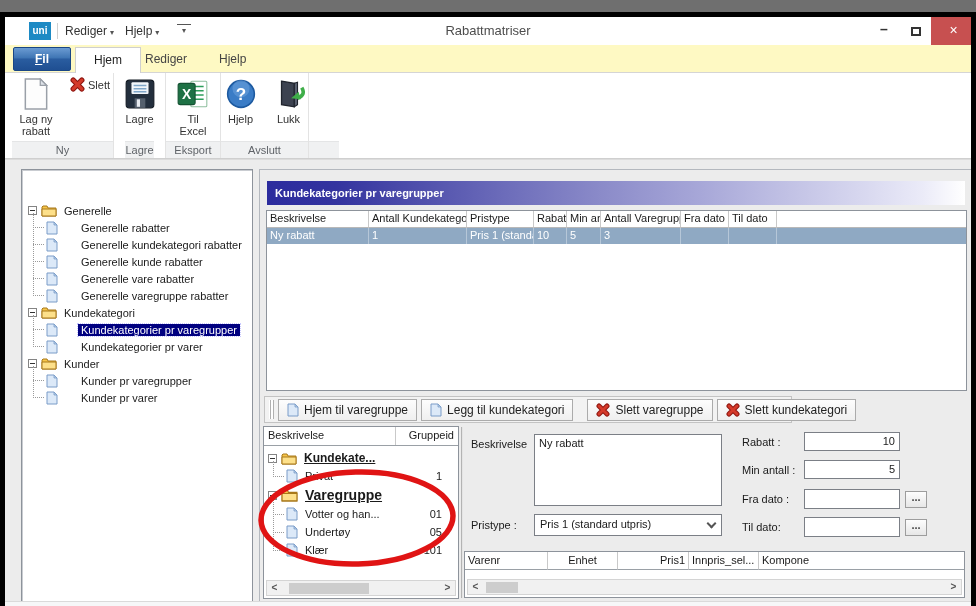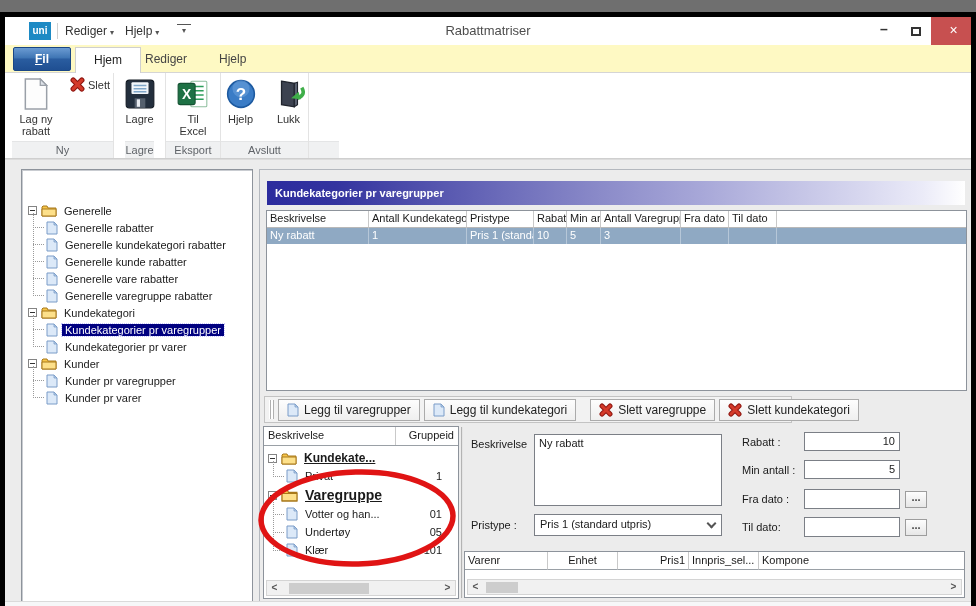--- a/index.html
+++ b/index.html
@@ -67,21 +67,21 @@
   .expander { width:9px; height:9px; border:1px solid #848484; background:#fff; position:relative;
     flex:0 0 9px; }
   .expander::after { content:""; position:absolute; left:1px; right:1px; top:3px; height:1px; background:#333; }
   .tlabel { padding:0 3px; }
   .tlabel.sel { background:#000080; color:#fff; outline:1px dotted #c8c8ff; }
   .tchildren { position:relative; }
   .tchildren::before { content:""; position:absolute; top:-6px; bottom:8px; border-left:1px dotted #9a9a9a; }
   .nav .trow.group { padding-left:6px; gap:4px; }
   .nav .tchildren { margin-left:0; }
   .nav .tchildren::before { left:11px; }
-  .nav .trow.leaf { padding-left:24px; gap:4px; }
+  .nav .trow.leaf { padding-left:24px; gap:20px; }
   .nav .trow.leaf::before { content:""; position:absolute; left:11px; top:8px; width:11px;
     border-top:1px dotted #9a9a9a; }
 
   
   .rightbox { position:absolute; left:254px; top:9px; width:714px; height:444px;
     border:1px solid #b4b8be; box-shadow:inset -1px -1px 0 #fbfbfb; }
   .hdrbar { position:absolute; left:262px; top:21px; width:698px; height:24px;
     background:linear-gradient(90deg,#2c2c9e 0%,#34349f 10%,#5050ac 22%,#6c6cba 34%,#8b8bc9 48%,
       #a7a7d8 62%,#c2c2e5 75%,#d9d9f0 86%,#ebebf8 94%,#ffffff 100%);
     color:#fff; font-weight:bold; line-height:24px; padding-left:8px; }
@@ -417,21 +417,21 @@
         <div class="td fill"></div>
       </div>
     </div>
 
     <div class="toolbar">
       <div class="grip"></div>
       <div class="tbtn">
         <svg width="12" height="14">
             <use href="#doc-small"></use>
           </svg>
-        <span>Legg til varegrupper</span>
+        <span>Hjem til varegruppe</span>
       </div>
       <div class="tbtn">
         <svg width="12" height="14">
             <use href="#doc-small"></use>
           </svg>
         <span>Legg til kundekategori</span>
       </div>
       <div class="tsep"></div>
       <div class="tbtn">
         <svg width="14" height="14">

